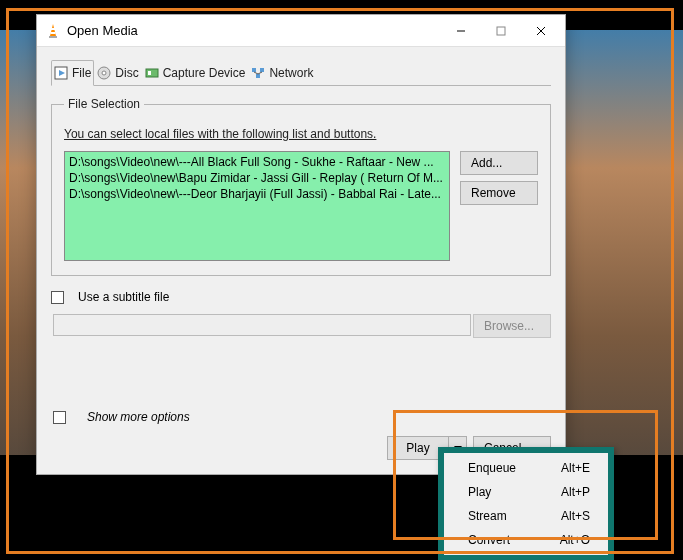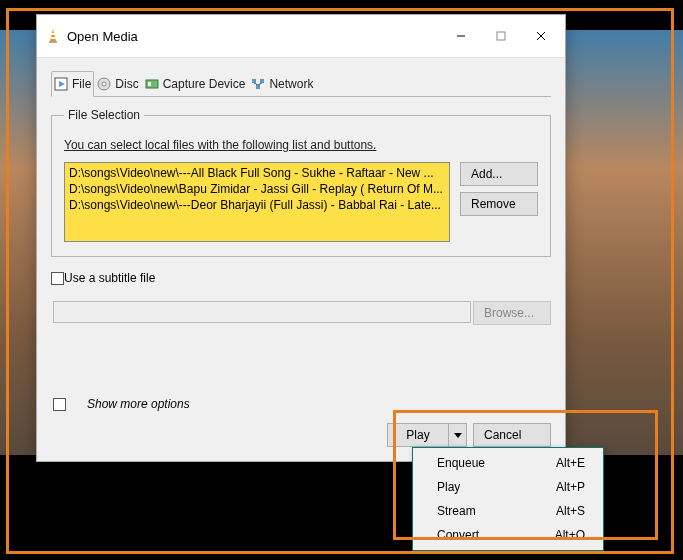--- a/index.html
+++ b/index.html
@@ -3,49 +3,49 @@
 <meta charset="utf-8">
 <style>
 * { box-sizing: border-box; margin: 0; padding: 0; font-family: 'Segoe UI', Tahoma, sans-serif; font-size: 12px; }
 body { width: 683px; height: 560px; background: #000; overflow: hidden; position: relative; }
 .desktop-bg { position: absolute; inset: 0; background: linear-gradient(180deg, #2a7bb8 0%, #b8875f 30%, #7a5a3f 60%, #3a3a3a 100%); }
 .black-bar-top { position: absolute; top: 0; left: 0; right: 0; height: 30px; background: #000; }
 .black-bar-bottom { position: absolute; bottom: 0; left: 0; right: 0; height: 105px; background: #000; }
 .outer-rect { position: absolute; left: 6px; top: 8px; width: 668px; height: 546px; border: 3px solid #e67e22; pointer-events: none; z-index: 50; }
 .highlight-rect { position: absolute; left: 393px; top: 410px; width: 265px; height: 130px; border: 3px solid #e67e22; pointer-events: none; z-index: 50; }
 .dialog { position: absolute; left: 36px; top: 14px; width: 530px; background: #f0f0f0; border: 1px solid #aaa; box-shadow: 0 4px 16px rgba(0,0,0,0.3); z-index: 10; }
-.titlebar { height: 43px; background: #fff; display: flex; align-items: center; padding: 0 4px 0 8px; border-bottom: 1px solid #e0e0e0; }
+.titlebar { height: 32px; background: #fff; display: flex; align-items: center; padding: 0 4px 0 8px; border-bottom: 1px solid #e0e0e0; }
 .vlc-icon { width: 16px; height: 16px; margin-right: 6px; }
 .title-text { flex: 1; font-size: 13px; color: #000; }
 .win-controls { display: flex; }
 .win-btn { width: 40px; height: 28px; display: flex; align-items: center; justify-content: center; cursor: pointer; }
 .dialog-body { padding: 12px 14px 8px 14px; background: #f0f0f0; }
 .tabs { display: flex; border-bottom: 1px solid #b5b5b5; position: relative; bottom: -1px; }
 .tab { display: flex; align-items: center; gap: 4px; padding: 5px 2px; border: 1px solid transparent; border-bottom: none; cursor: pointer; color: #222; }
 .tab.active { background: #f0f0f0; border: 1px solid #b5b5b5; border-bottom: 1px solid #f0f0f0; border-top-left-radius: 2px; border-top-right-radius: 2px; margin-bottom: -1px; }
 .tab-icon { width: 14px; height: 14px; }
 .fieldset { border: 1px solid #b5b5b5; margin-top: 12px; padding: 10px 12px 14px 12px; }
 .fieldset-legend { padding: 0 4px; color: #222; }
 .help-text { margin: 6px 0 10px 0; color: #222; text-decoration: underline; }
 .file-row { display: flex; gap: 10px; align-items: flex-start; }
-.file-list { flex: 1; border: 1px solid #888; background: #fde047; height: 80px; padding: 2px 4px; overflow: hidden; }
+.file-list { flex: 1; border: 1px solid #888; background: #86efac; height: 110px; padding: 2px 4px; overflow: hidden; }
 .file-item { white-space: nowrap; color: #000; padding: 1px 0; }
 .side-buttons { display: flex; flex-direction: column; gap: 6px; }
 .btn { min-width: 78px; padding: 4px 10px; background: #e1e1e1; border: 1px solid #adadad; cursor: pointer; text-align: left; color: #000; }
 .btn.disabled { color: #888; background: #e1e1e1; border-color: #c5c5c5; cursor: default; }
-.subtitle-row { display: flex; align-items: center; gap: 0; margin: 14px 0 16px 0; }
+.subtitle-row { display: flex; align-items: center; gap: 14px; margin: 14px 0 10px 0; }
 .checkbox { width: 13px; height: 13px; border: 1px solid #555; background: #fff; }
 .subtitle-input-row { display: flex; gap: 2px; padding-left: 2px; }
 .sub-input { flex: 1; border: 1px solid #bbb; background: #eee; height: 22px; }
 .options-row { display: flex; align-items: center; gap: 21px; margin-top: 72px; padding-left: 2px; font-style: italic; }
 .bottom-row { display: flex; justify-content: flex-end; gap: 6px; margin-top: 12px; padding-bottom: 6px; }
 .split-btn { display: flex; }
 .split-main { min-width: 62px; padding: 4px 8px; background: #e1e1e1; border: 1px solid #adadad; text-align: center; color: #000; cursor: pointer; }
 .split-drop { width: 18px; border: 1px solid #adadad; border-left: none; background: #e1e1e1; display: flex; align-items: center; justify-content: center; cursor: pointer; }
-.dropdown-menu { position: absolute; left: 412px; top: 447px; width: 192px; background: #f0f0f0; border: 1px solid #0f766e; box-shadow: 2px 2px 6px rgba(0,0,0,0.3); z-index: 20; padding: 3px 0; }
+.dropdown-menu { position: absolute; left: 438px; top: 447px; width: 176px; background: #f0f0f0; border: 6px solid #0f766e; box-shadow: 2px 2px 6px rgba(0,0,0,0.3); z-index: 20; padding: 3px 0; }
 .menu-item { display: flex; justify-content: space-between; padding: 5px 18px 5px 24px; color: #000; cursor: pointer; }
 .triangle-down { width: 0; height: 0; border-left: 4px solid transparent; border-right: 4px solid transparent; border-top: 5px solid #000; }
 </style>
 </head>
 <body>
 
 <div class="desktop-bg"></div>
 <div class="black-bar-top"></div>
 <div class="black-bar-bottom"></div>
 

